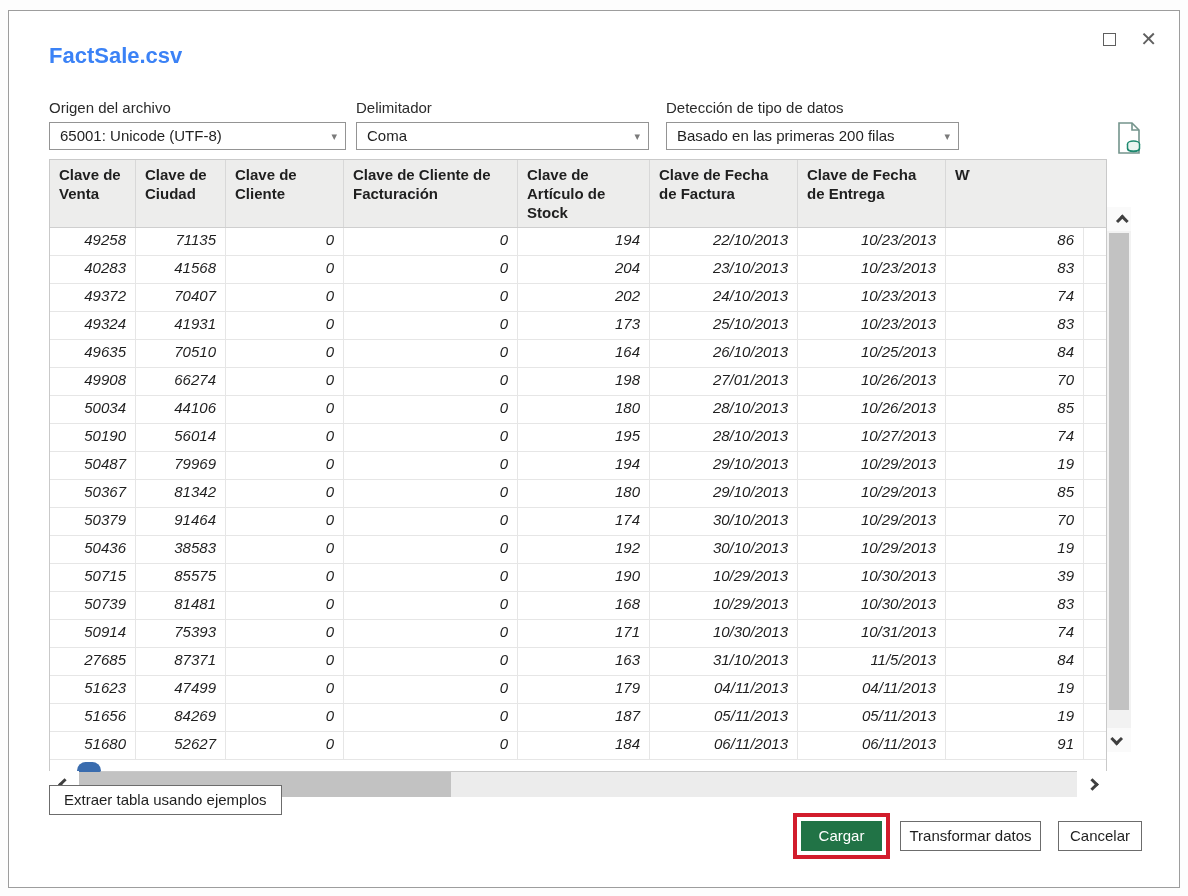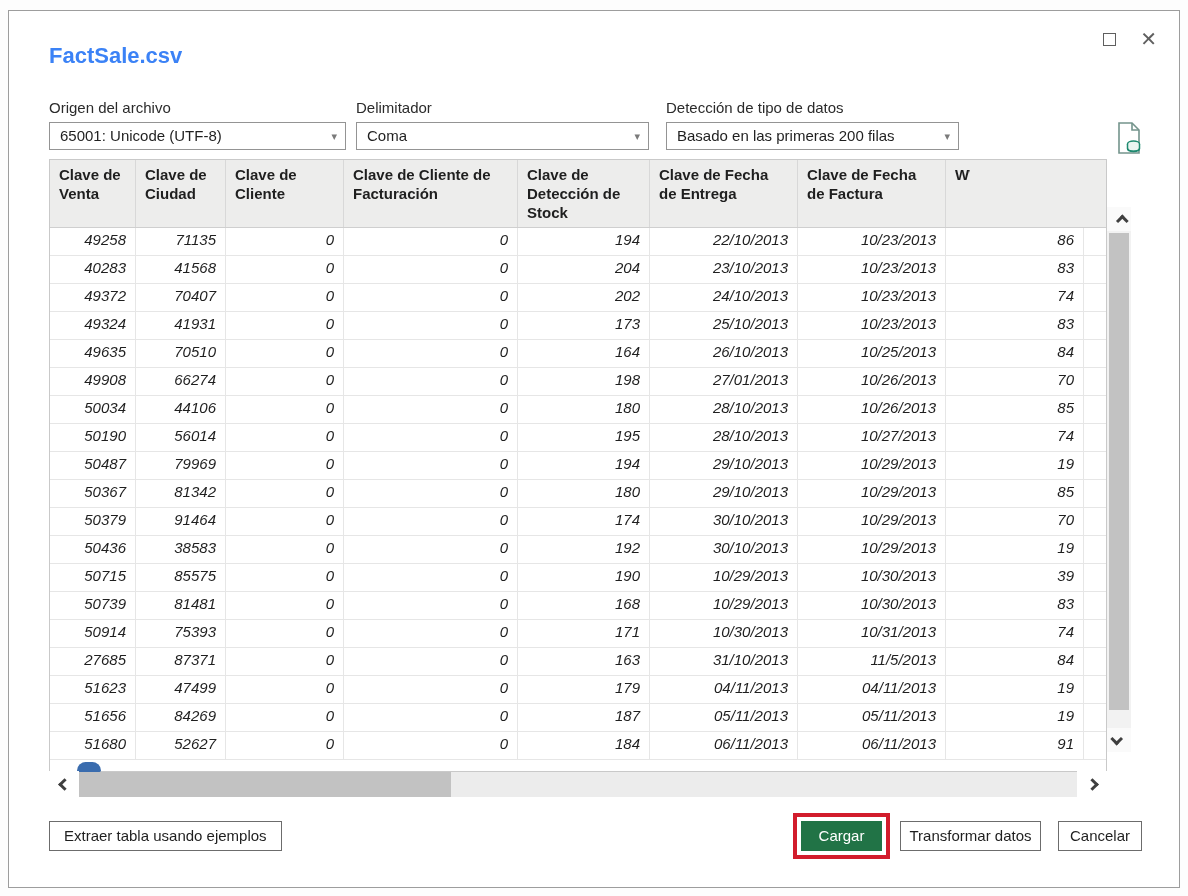--- a/index.html
+++ b/index.html
@@ -57,21 +57,21 @@
     background:#ffffff; cursor:pointer; flex:none; }
   .htrack { flex:1; height:25px; position:relative; background:#ececec; cursor:pointer; }
   .hthumb { position:absolute; left:0px; top:0px; width:372px; height:25px; background:#c2c2c2; cursor:pointer; }
   .blue-dot { position:absolute; left:28px; top:603px; width:24px; height:10px;
     background:#3a6cae; border-radius:12px 12px 2px 2px; }
 
   
   .btn { position:absolute; height:30px; background:#fff; border:1px solid #6c6c6c;
     font-size:15px; color:#1f1f1f; text-align:center; line-height:28px;
     padding:0 14px; cursor:pointer; white-space:nowrap; }
-  .btn-extract { left:40px; top:810px; min-width:218px; }
+  .btn-extract { left:40px; top:774px; min-width:218px; }
   .red-box { position:absolute; left:784px; top:802px; width:97px; height:46px;
     border:4px solid #d21c2c; background:transparent; }
   .btn-load { left:792px; top:810px; width:81px; background:#217346; border:1px solid #217346;
     color:#ffffff; padding:0; }
   .btn-transform { left:891px; top:810px; width:141px; padding:0; }
   .btn-cancel { left:1049px; top:810px; width:84px; padding:0; }
 </style>
 </head>
 <body>
 
@@ -119,23 +119,23 @@
       </svg>
     </div>
 
     <div class="tablewrap">
       <div class="grid">
         <div class="thead">
             <div class="th" style="width: 86px;">Clave de Venta</div>
             <div class="th" style="width: 90px;">Clave de Ciudad</div>
             <div class="th" style="width: 118px;">Clave de Cliente</div>
             <div class="th" style="width: 174px;">Clave de Cliente de Facturación</div>
-            <div class="th" style="width: 132px;">Clave de Detección de Stock</div>
+            <div class="th" style="width: 132px;">Clave de Artículo de Stock</div>
+            <div class="th" style="width: 148px;">Clave de Fecha de Factura</div>
             <div class="th" style="width: 148px;">Clave de Fecha de Entrega</div>
-            <div class="th" style="width: 148px;">Clave de Fecha de Factura</div>
             <div class="th" style="width: 24px;">WWIC</div>
           </div>
         <div>
             <div class="tr">
               <div class="td" style="width: 86px;">49258</div>
               <div class="td" style="width: 90px;">71135</div>
               <div class="td" style="width: 118px;">0</div>
               <div class="td" style="width: 174px;">0</div>
               <div class="td" style="width: 132px;">194</div>
               <div class="td" style="width: 148px;">22/10/2013</div>

